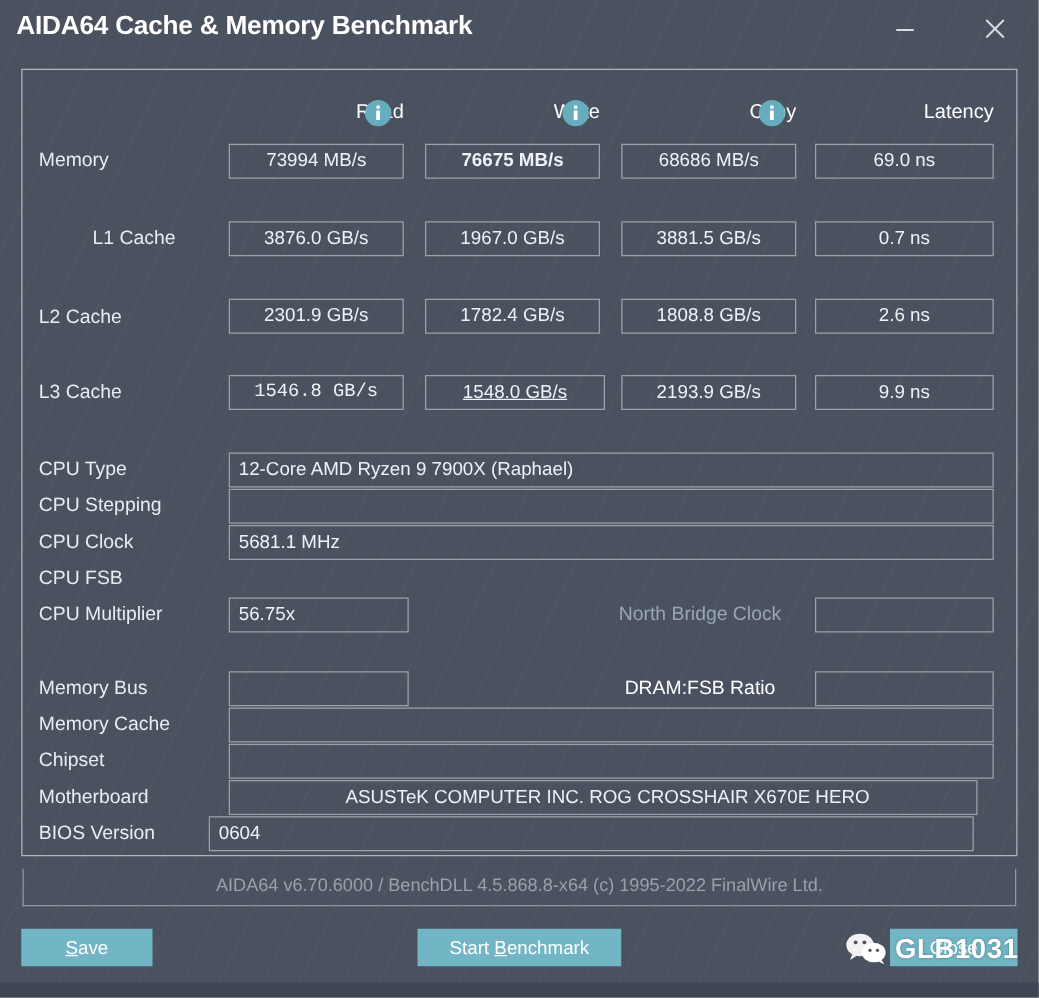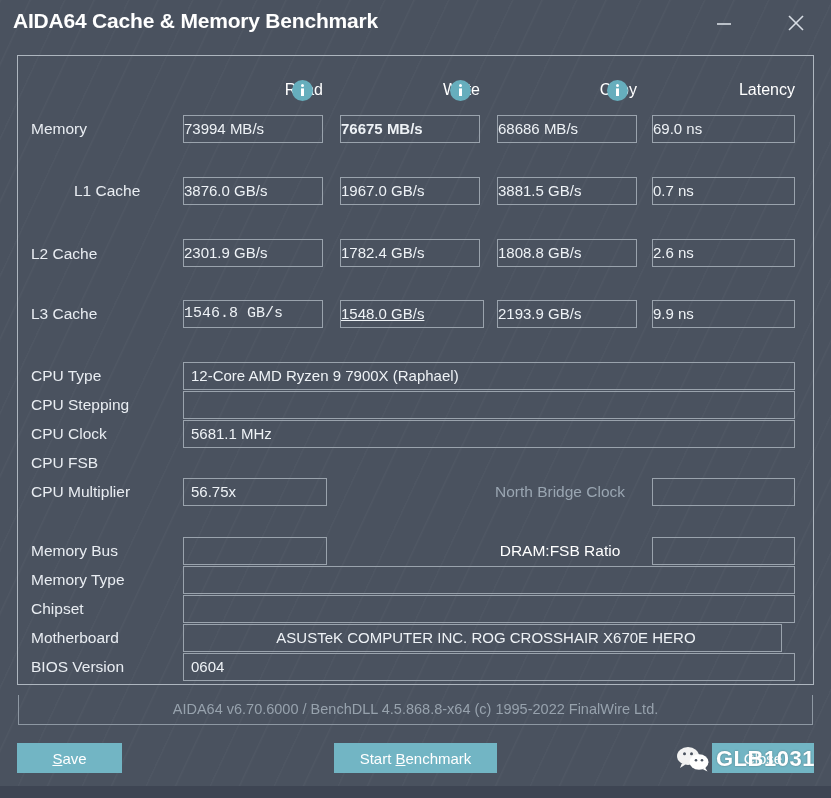--- a/index.html
+++ b/index.html
@@ -78,21 +78,21 @@
     white-space: nowrap;
     text-align: right;
   }
   .vbox {
     position: absolute;
     border: 1px solid #9aa3ad;
     height: 28px;
     line-height: 26px;
     font-size: 15px;
     color: #eef2f6;
-    text-align: left;
+    text-align: center;
     white-space: nowrap;
     overflow: hidden;
   }
   .vbox.left { text-align: left; padding-left: 7px; }
   .infoicon {
     position: absolute;
     width: 21px; height: 21px;
     border-radius: 50%;
     background: #66aebd;
     cursor: default;
@@ -254,31 +254,31 @@
   <div class="rowlabel" style="left:31px; top:483px;">CPU Multiplier</div>
   <div class="vbox left" style="left:183px; top:478px; width:144px;">56.75x</div>
   <div class="midlabel dim" style="left:400px; top:483px; width:320px;">North Bridge Clock</div>
   <div class="vbox" style="left:652px; top:478px; width:143px;"></div>
 
   <div class="rowlabel" style="left:31px; top:542px;">Memory Bus</div>
   <div class="vbox left" style="left:183px; top:537px; width:144px;"></div>
   <div class="midlabel bright" style="left:400px; top:542px; width:320px;">DRAM:FSB Ratio</div>
   <div class="vbox" style="left:652px; top:537px; width:143px;"></div>
 
-  <div class="rowlabel" style="left:31px; top:571px;">Memory Type</div>
+  <div class="rowlabel" style="left:31px; top:571px;">Memory Cache</div>
   <div class="vbox left" style="left:183px; top:566px; width:612px;"></div>
 
   <div class="rowlabel" style="left:31px; top:600px;">Chipset</div>
   <div class="vbox left" style="left:183px; top:595px; width:612px;"></div>
 
   <div class="rowlabel" style="left:31px; top:629px;">Motherboard</div>
   <div class="vbox left" style="left:183px; top:624px; width:599px;text-align:center;">ASUSTeK COMPUTER INC. ROG CROSSHAIR X670E HERO</div>
 
   <div class="rowlabel" style="left:31px; top:658px;">BIOS Version</div>
-  <div class="vbox left" style="left:183px; top:653px; width:612px;">0604</div>
+  <div class="vbox left" style="left:167px; top:653px; width:612px;">0604</div>
 
   <div id="copyright">AIDA64 v6.70.6000 / BenchDLL 4.5.868.8-x64  (c) 1995-2022 FinalWire Ltd.</div>
 
   <button class="btn" id="btn-save"><span></span><u>S</u><span>ave</span></button>
 
   <button class="btn" id="btn-start"><span>Start </span><u>B</u><span>enchmark</span></button>
 
   <button class="btn" id="btn-close-btm">Close</button>
 
   <div id="watermark">

